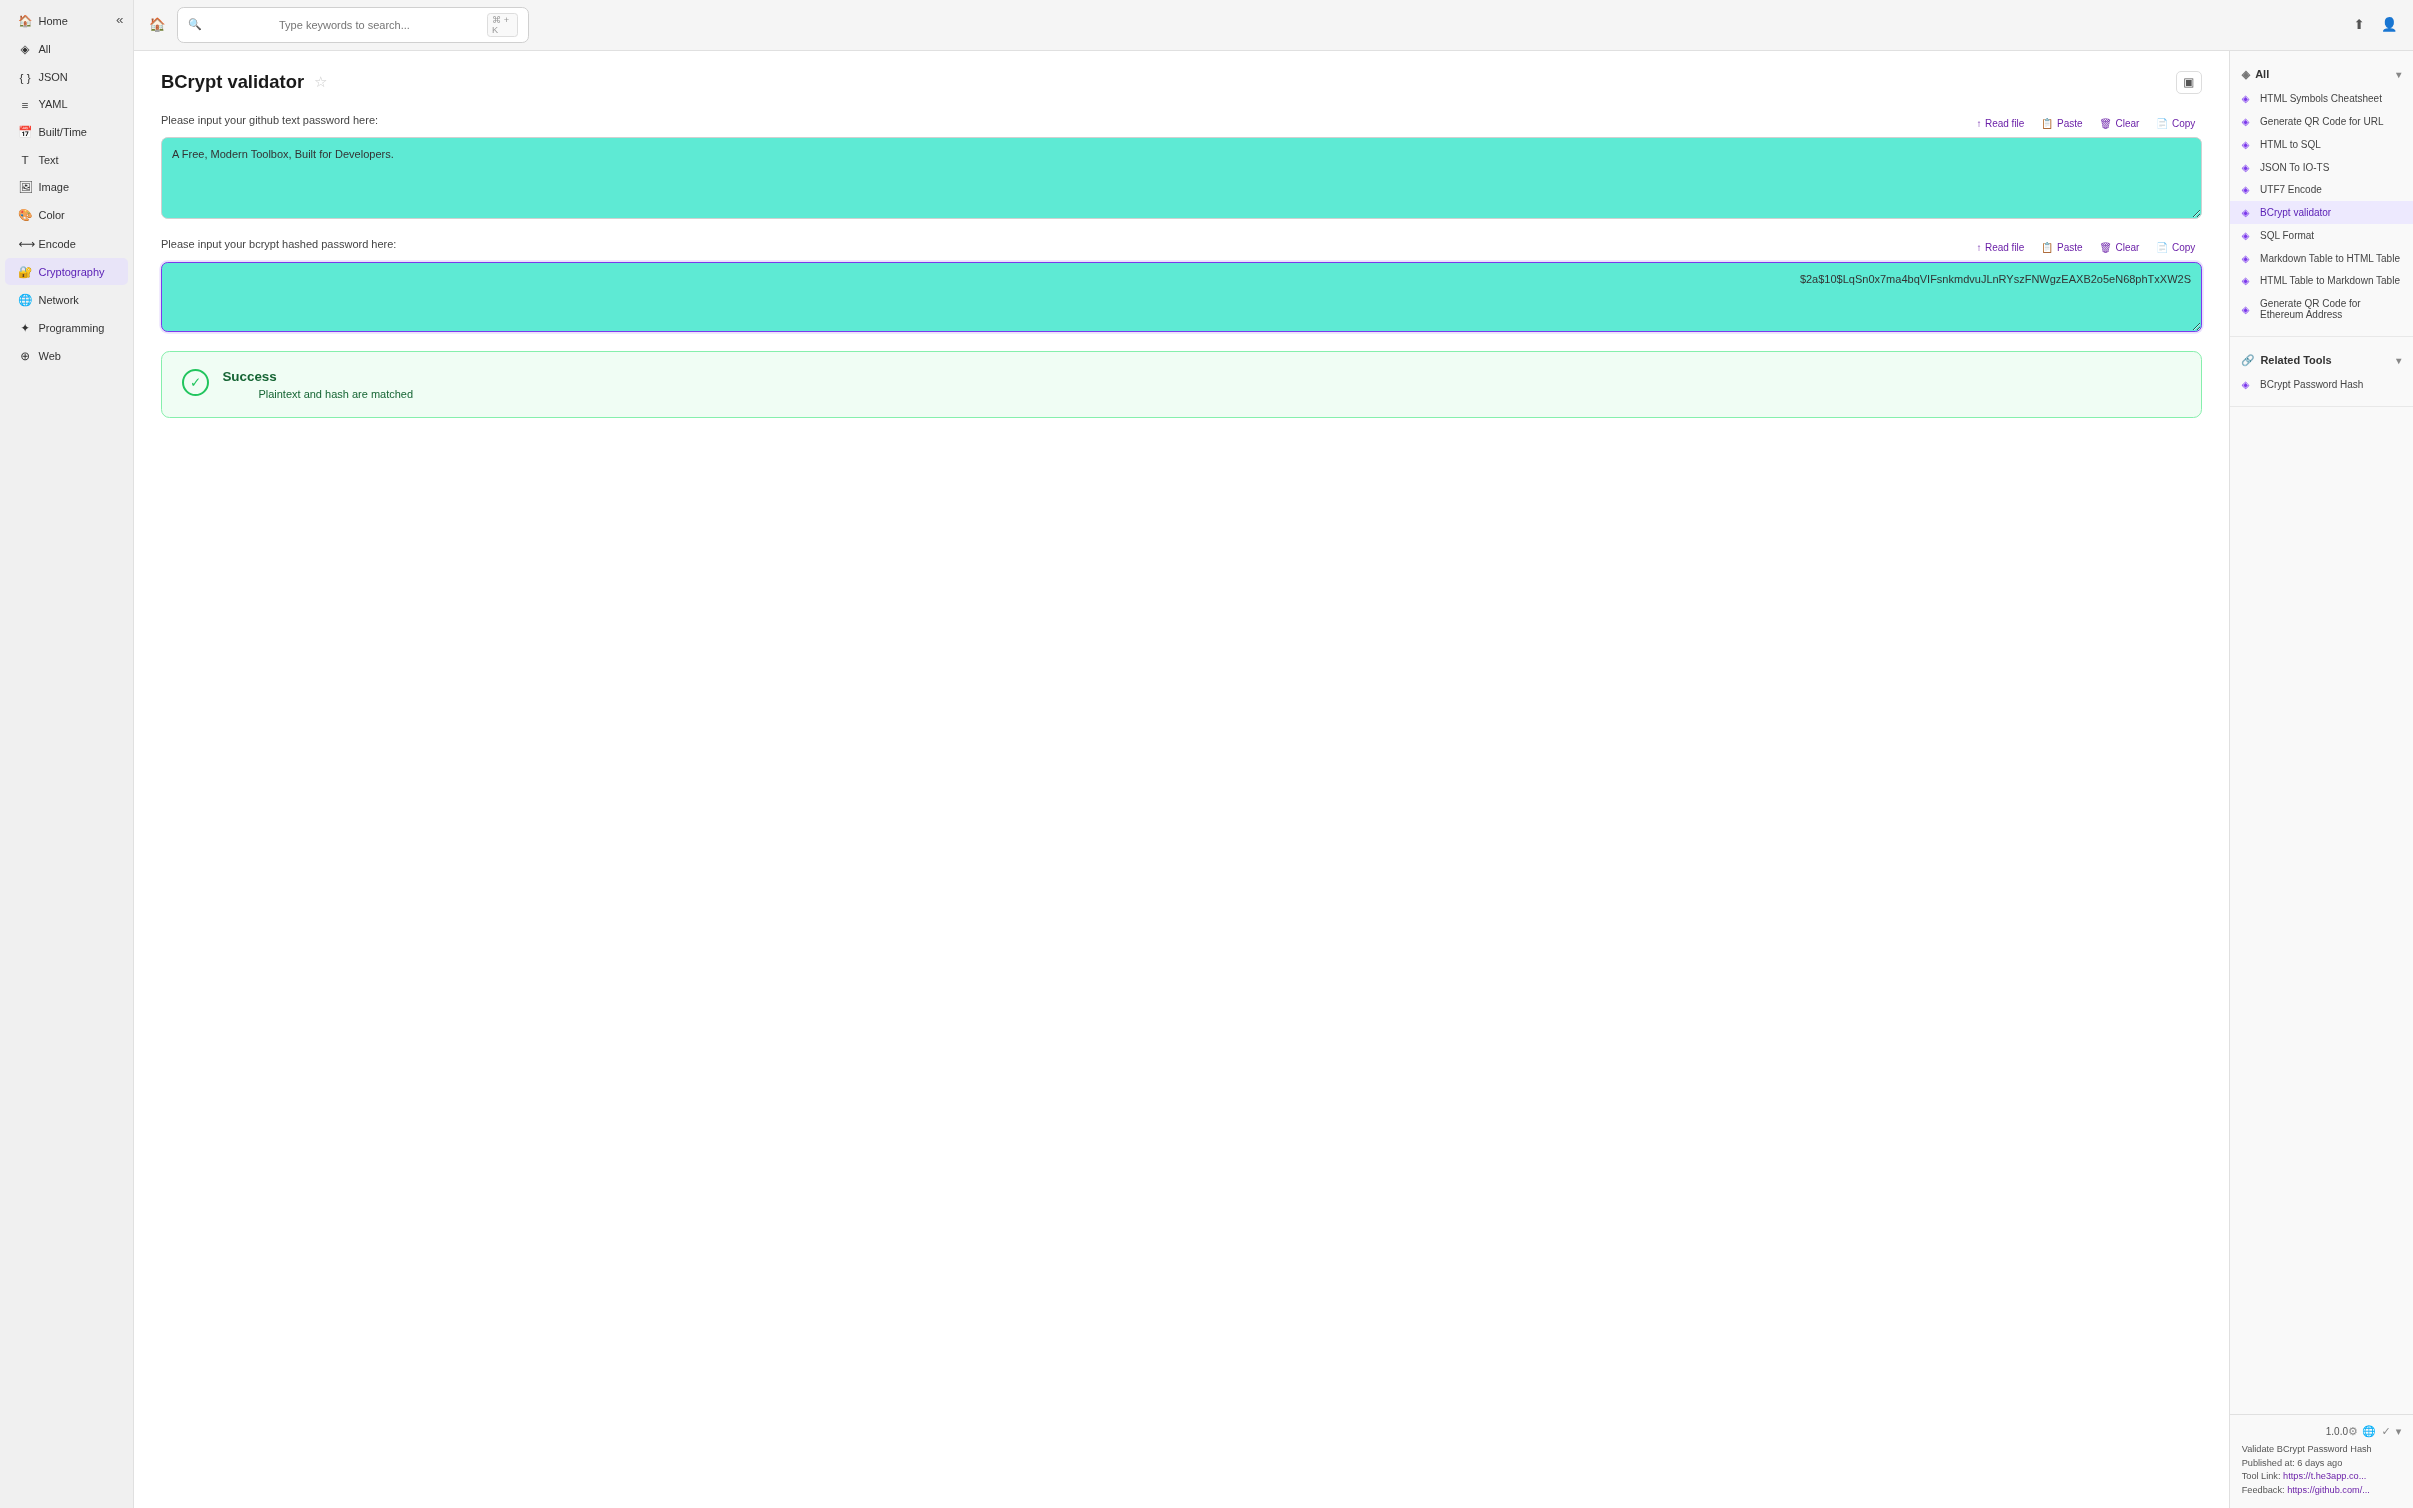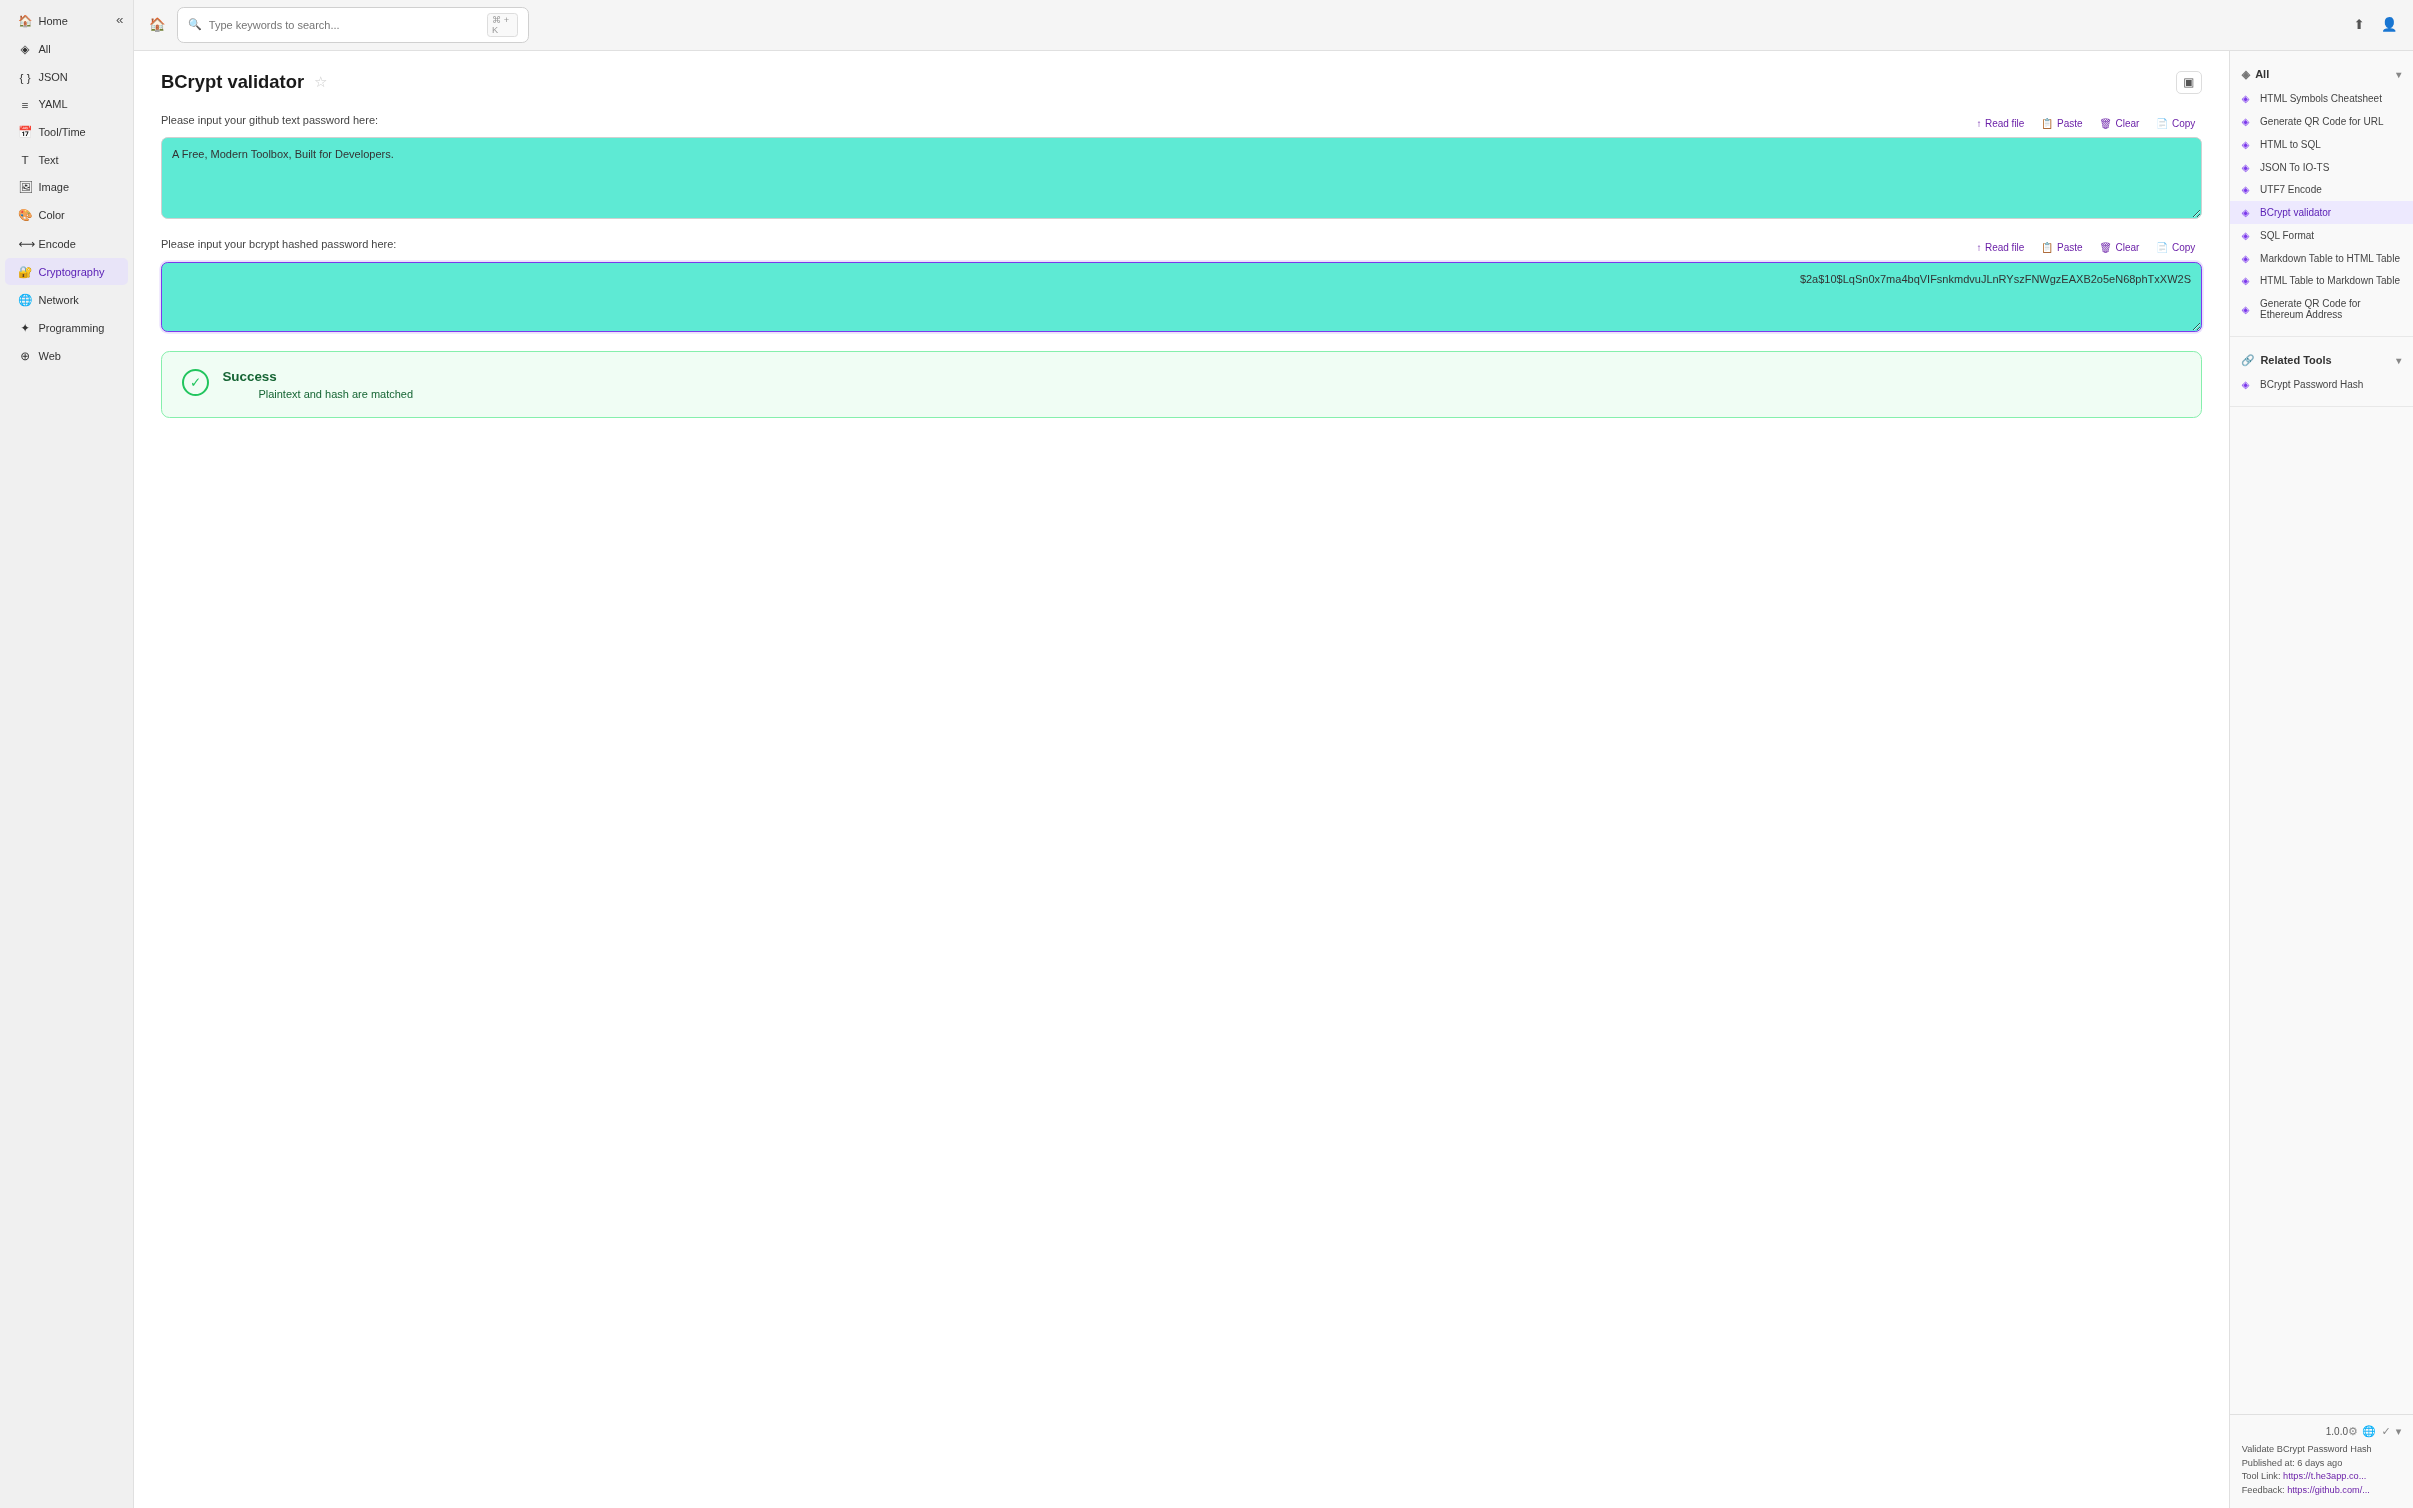--- a/index.html
+++ b/index.html
@@ -82,20 +82,21 @@
       flex: 1;
       max-width: 352px;
     }
     .search-bar input {
       border: none;
       outline: none;
       background: transparent;
       font-size: 11px;
       color: #555;
       width: 100%;
+      text-align: center;
     }
     .search-icon { color: #999; font-size: 11px; }
     .kbd-shortcut {
       display: flex;
       align-items: center;
       gap: 1.7px;
       color: #999;
       font-size: 9.2px;
       border: 0.8px solid #ddd;
       border-radius: 3.4px;
@@ -312,21 +313,21 @@
       <div class="sidebar-item">
         <span class="icon">{ }</span>
         <span>JSON</span>
       </div>
       <div class="sidebar-item">
         <span class="icon">≡</span>
         <span>YAML</span>
       </div>
       <div class="sidebar-item">
         <span class="icon">📅</span>
-        <span>Tool/Time</span>
+        <span>Built/Time</span>
       </div>
       <div class="sidebar-item">
         <span class="icon">T</span>
         <span>Text</span>
       </div>
       <div class="sidebar-item">
         <span class="icon">🖼</span>
         <span>Image</span>
       </div>
       <div class="sidebar-item">

